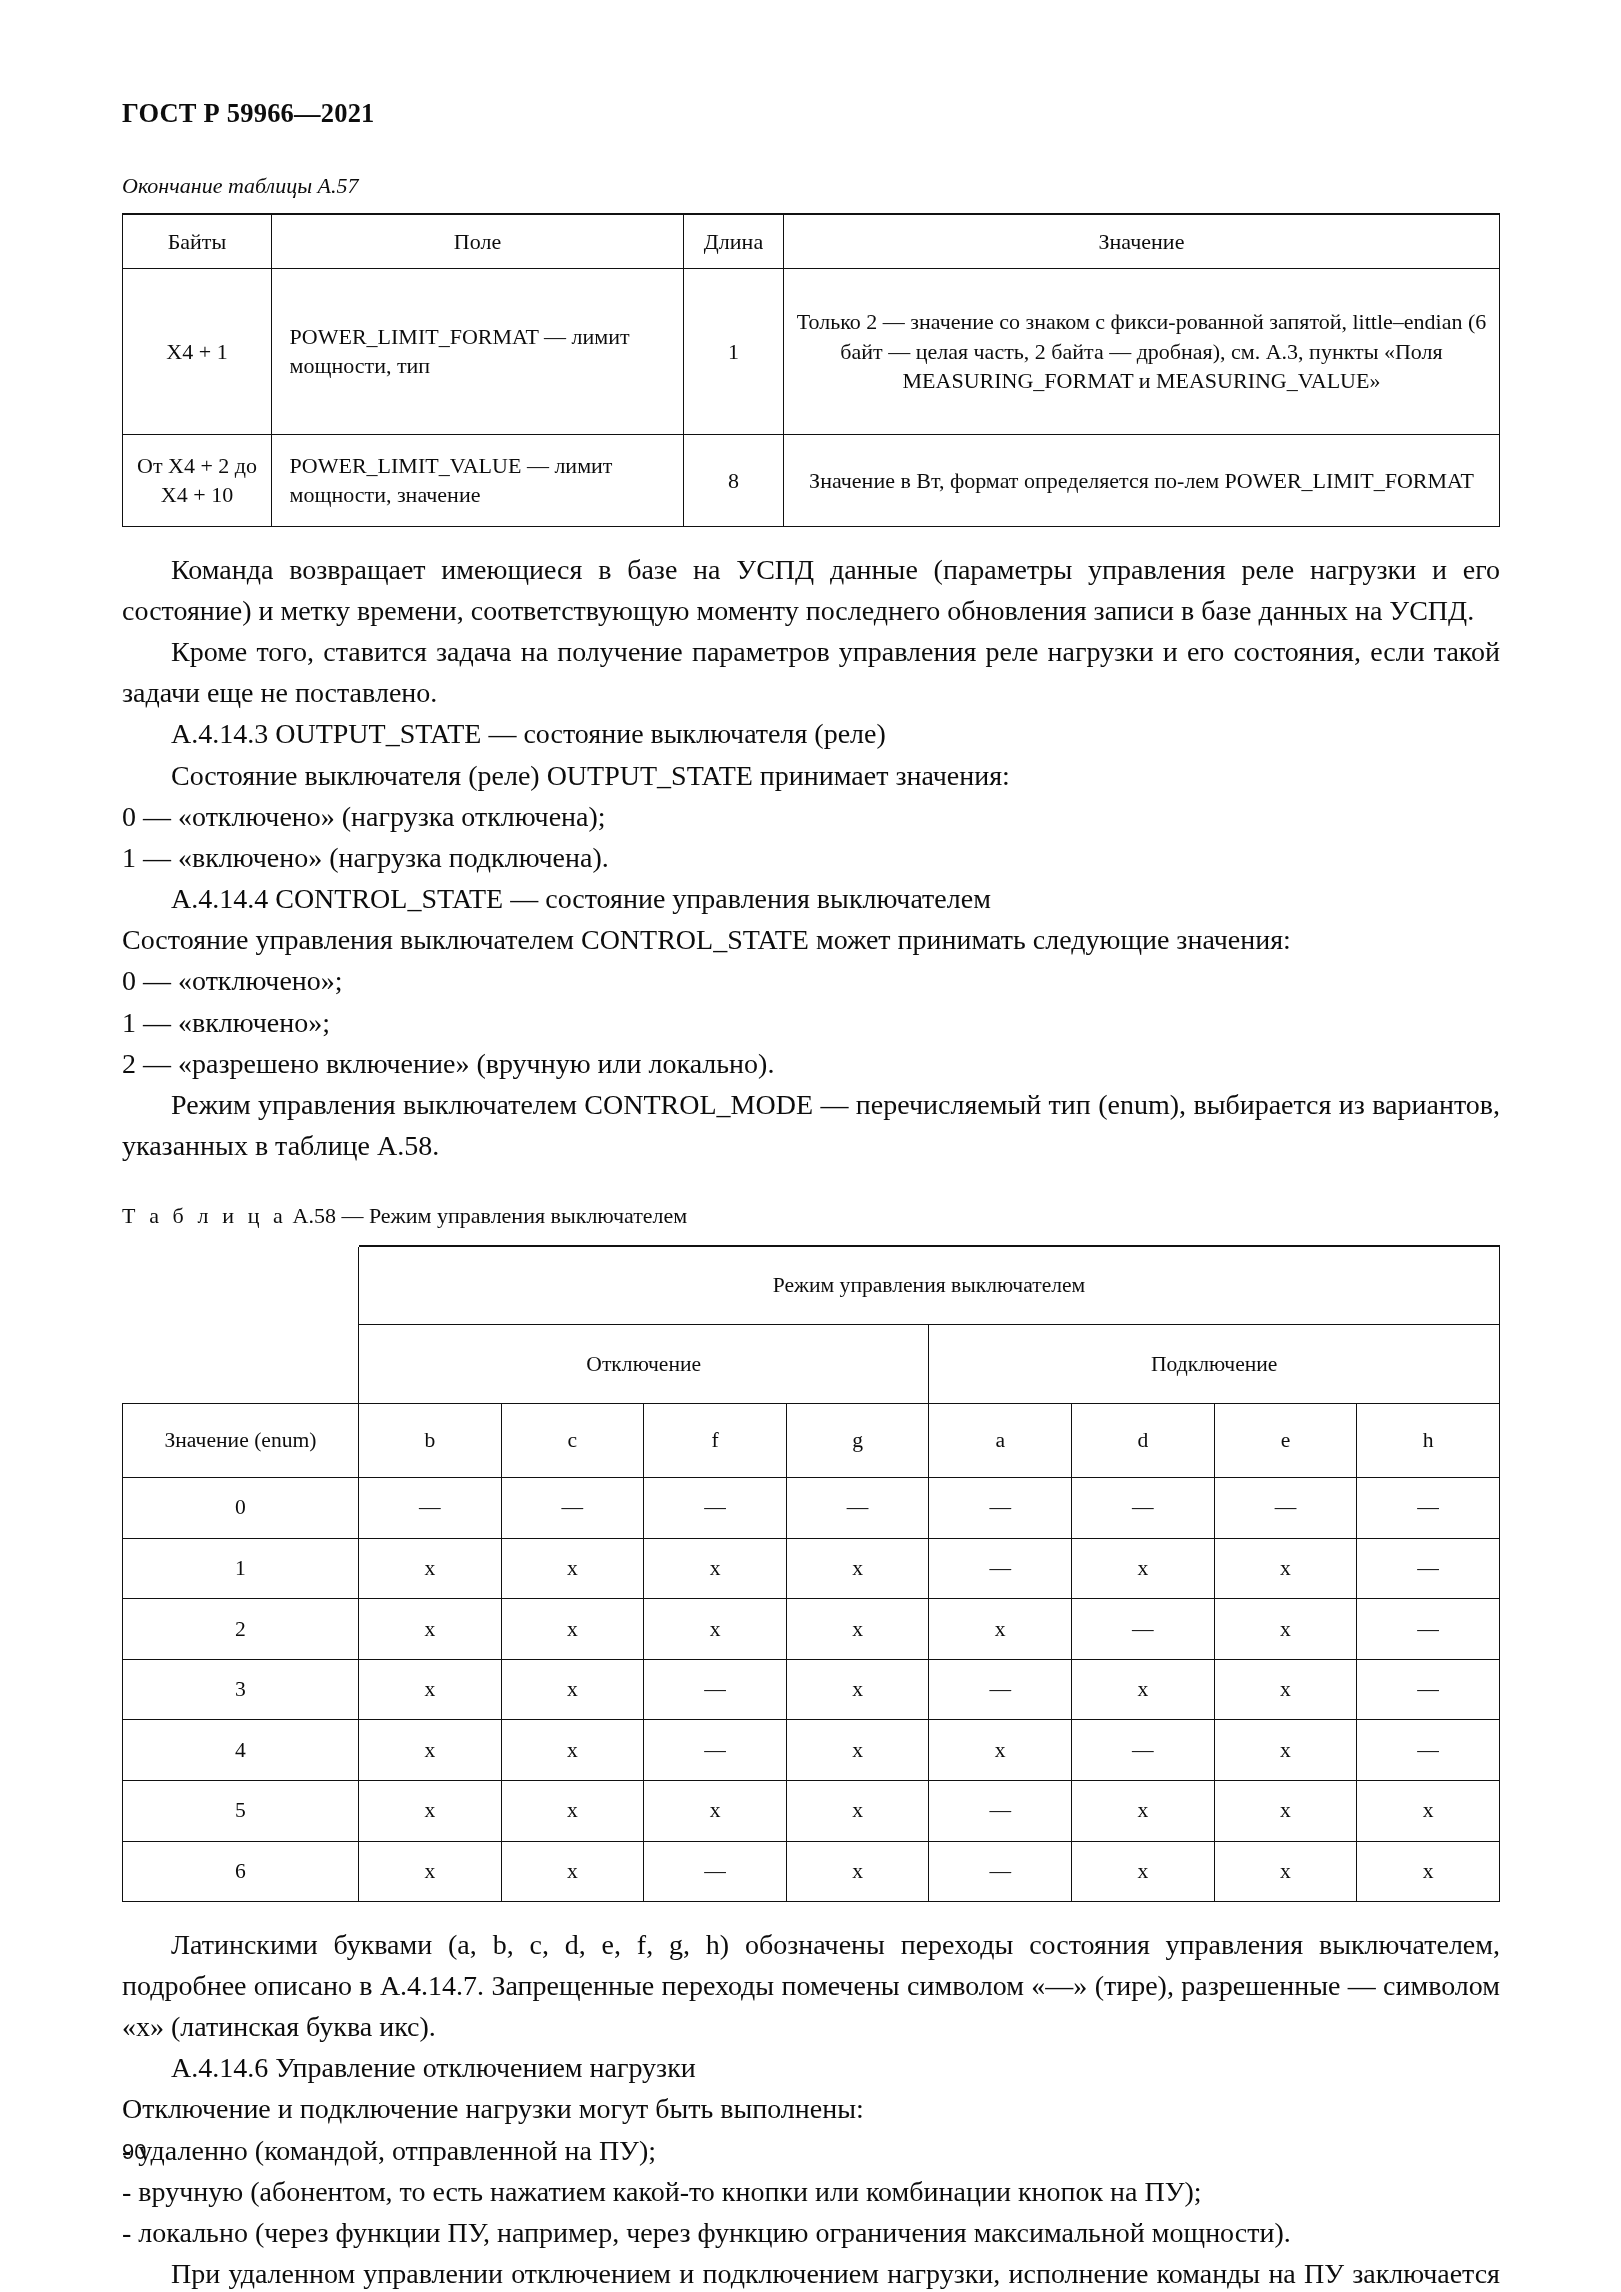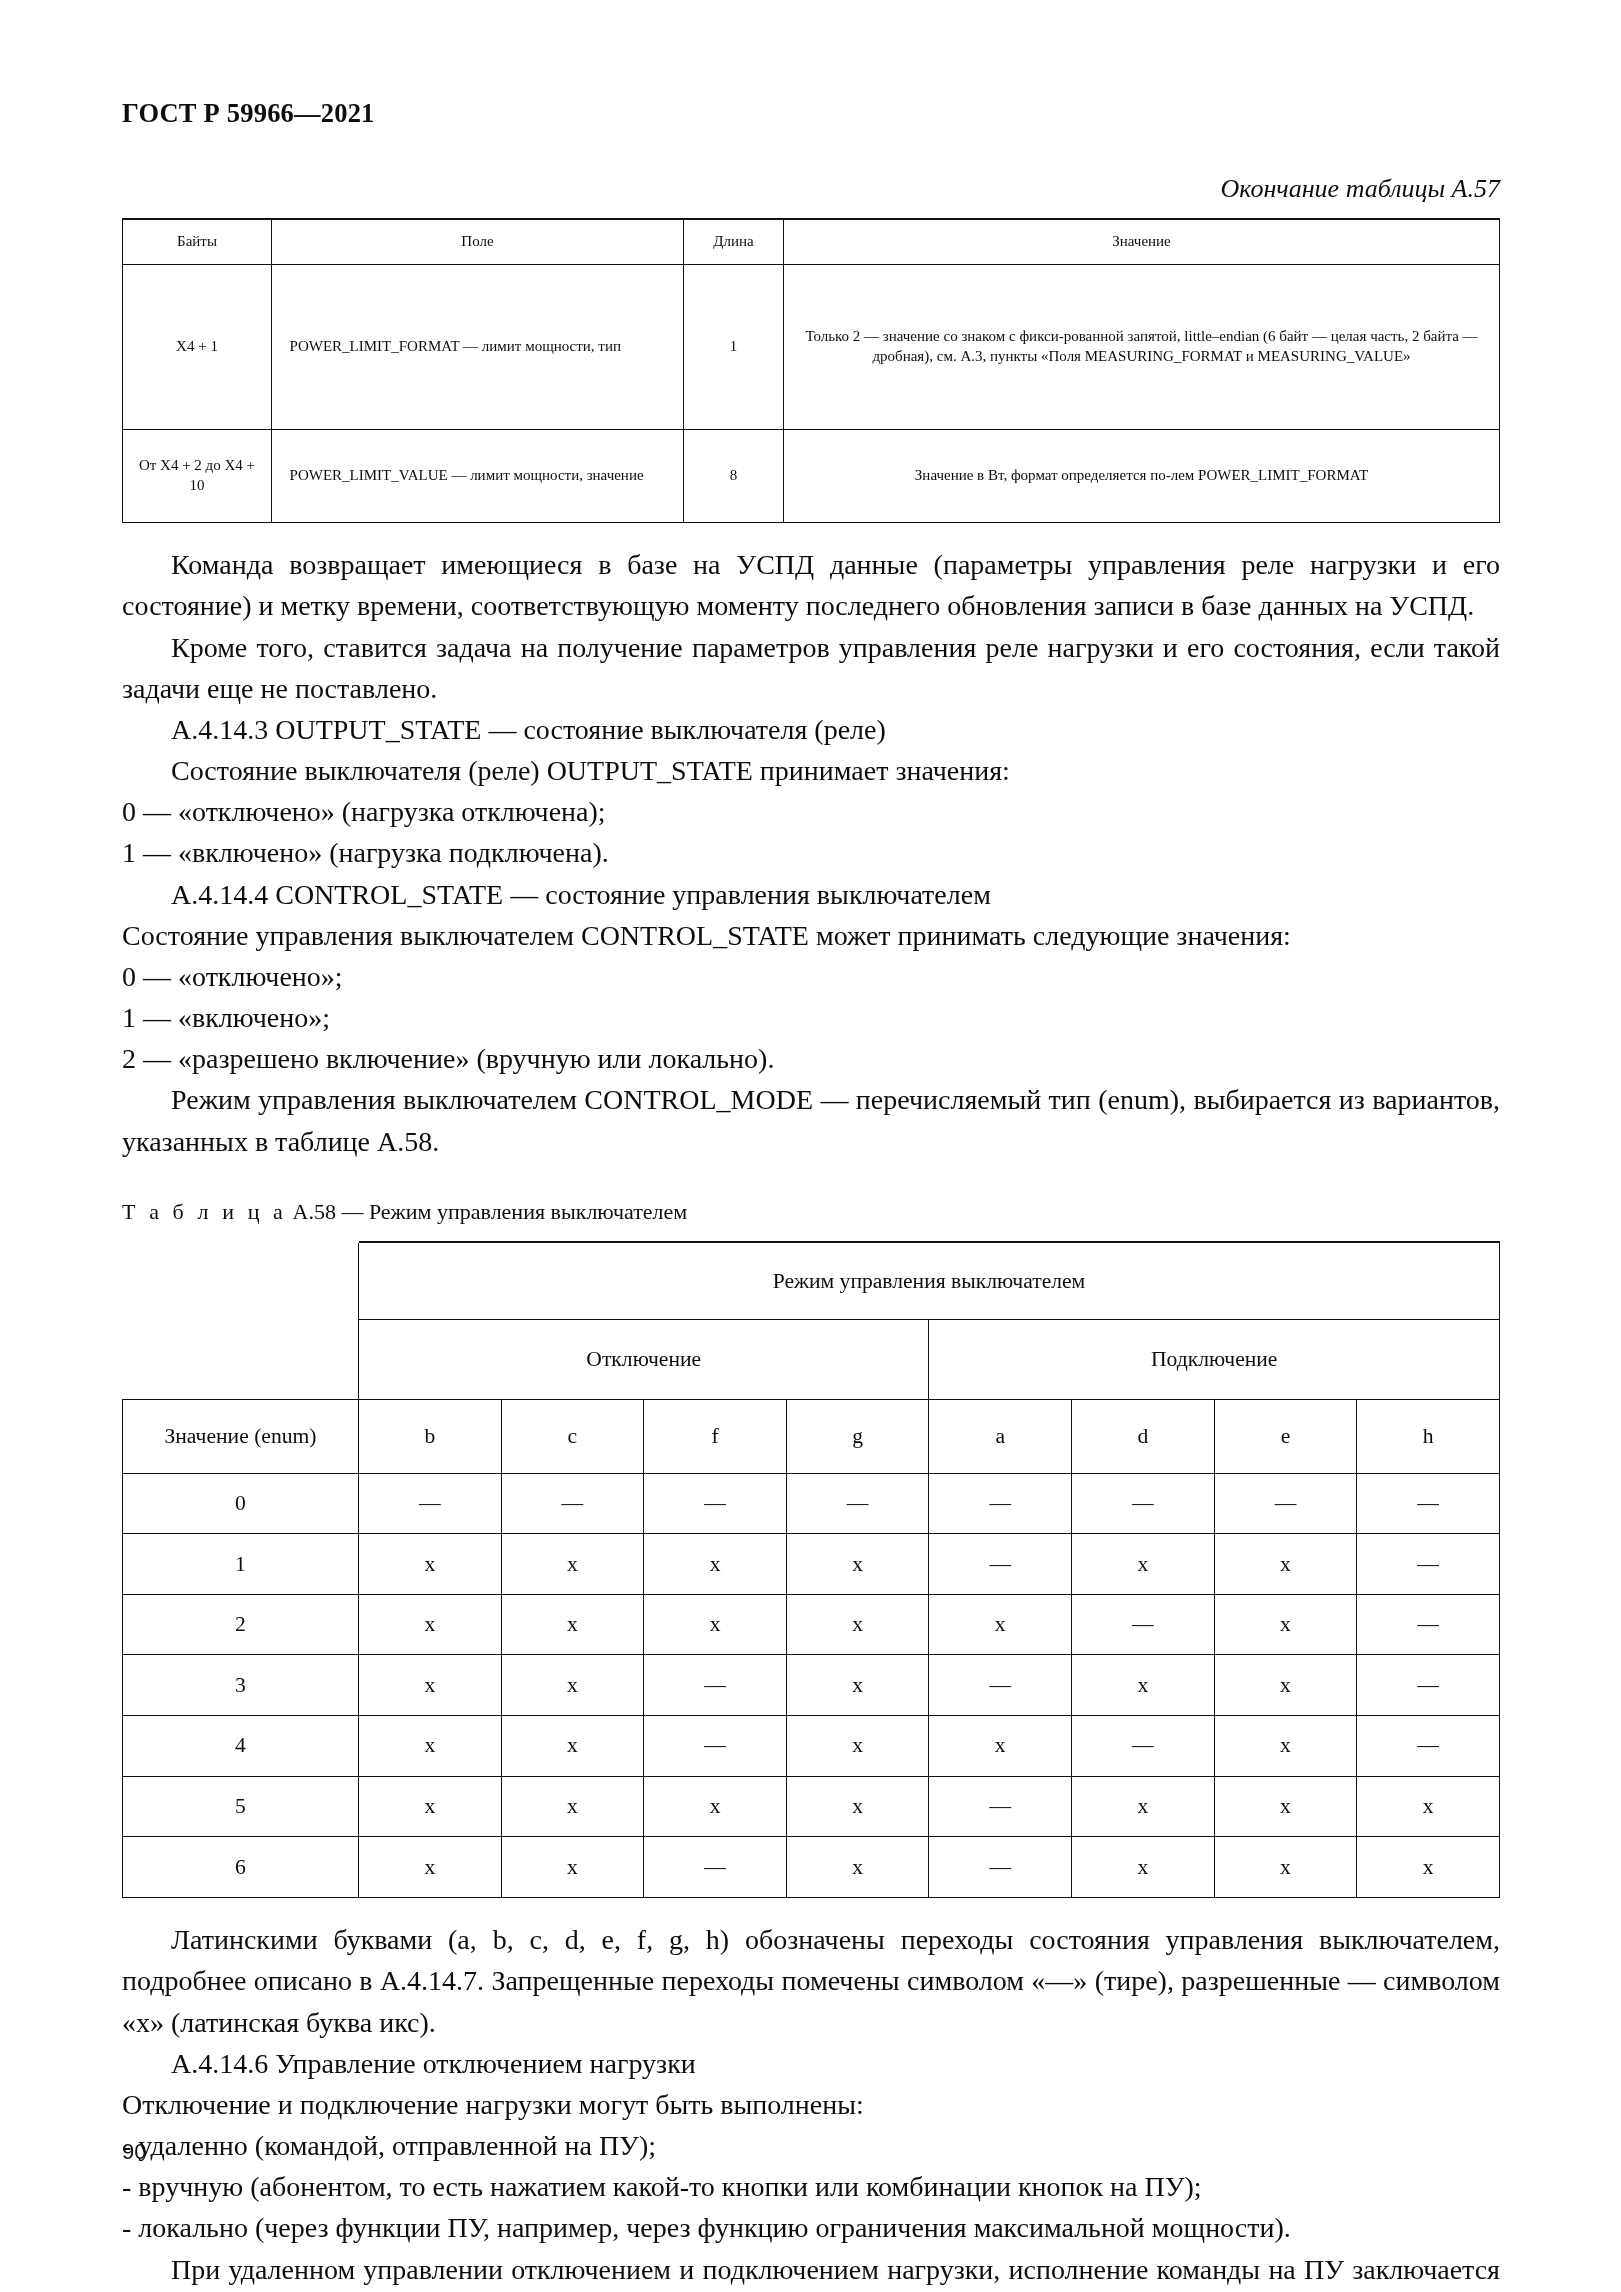--- a/index.html
+++ b/index.html
@@ -35,24 +35,23 @@
     font-size: 26.5px;
     font-weight: bold;
     letter-spacing: 0.2px;
     margin: 0 0 45px 0;
     line-height: 1.1;
   }
 
   
   .table-caption-italic {
     font-style: italic;
-    font-size: 26px;
+    font-size: 22px;
     margin: 0 0 13.7px 0;
     line-height: 1.2;
-    text-align: right;
   }
   .table-caption {
     font-size: 22px;
     margin: 0 0 15.7px 0;
     line-height: 1.2;
   }
   .table-caption .spaced {
     letter-spacing: 4.1px;
     text-align: center;
   }
@@ -70,21 +69,21 @@
     padding: 7.8px 9.8px;
     text-align: center;
     vertical-align: middle;
     font-weight: normal;
     line-height: 1.33;
   }
   table.doc-table .outer-top td,
   table.doc-table .outer-top th {
     border-top-width: 2.4px;
   }
-  .t57 td, .t57 th { font-size: 15px; }
+  .t57 td, .t57 th { font-size: 22px; }
   .t57 .c-bytes { width: 149px; }
   .t57 .c-field { width: 412px; }
   .t57 .c-len   { width: 100px; }
   .t57 .c-val   { width: auto; }
   .t57 td.left {
     text-align: left;
     padding-left: 17.6px;
   }
   .t57 .hdr td { padding: 11.8px 7.8px; }
   .t57 .row1 td { height: 149px; }

